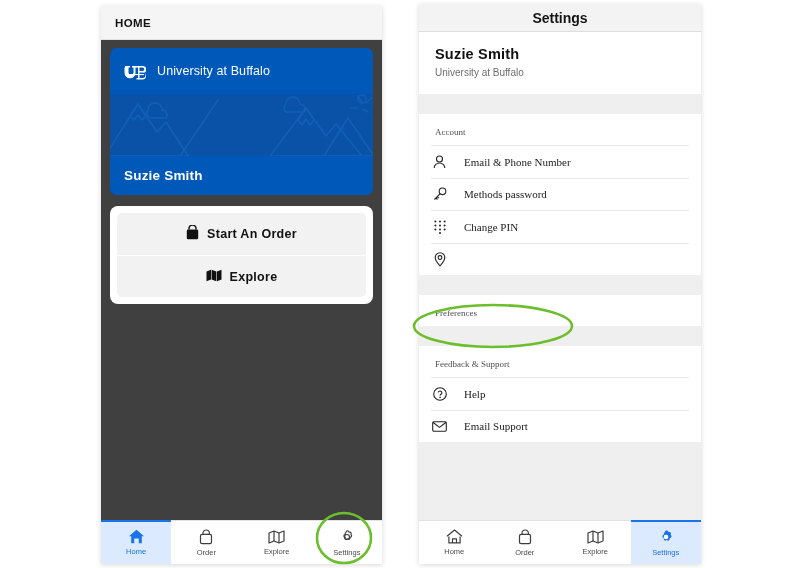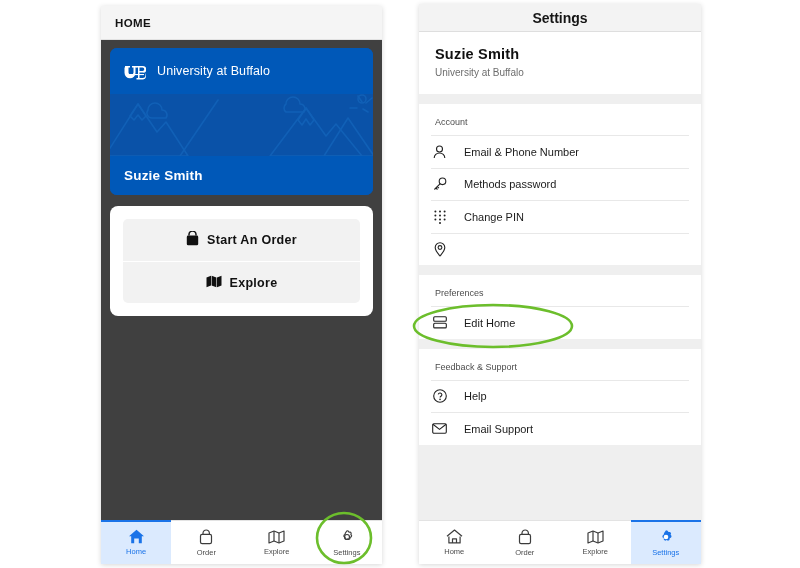--- a/index.html
+++ b/index.html
@@ -49,21 +49,21 @@
   }
   .hero-art svg { position: absolute; left: 0; top: 0; }
   .hero-bottom {
     height: 39px; background: #0058b8; display: flex; align-items: center;
     padding-left: 14px;
   }
   .hero-name { color: #fff; font-size: 13.5px; font-weight: bold; letter-spacing: .2px; }
 
   
   .actions-card {
-    margin-top: 11px; background: #fff; border-radius: 8px; padding: 13px;
+    margin-top: 11px; background: #fff; border-radius: 8px; padding: 7px;
   }
   .actions-inner { background: #f2f2f2; border-radius: 5px; }
   .action-row {
     height: 42px; display: flex; align-items: center; justify-content: center; gap: 8px;
   }
   .action-row + .action-row { border-top: 1px solid #ffffff; }
   .action-label { font-size: 12.5px; font-weight: bold; color: #111; letter-spacing: .3px; }
 
   
   .tabbar {
@@ -85,21 +85,21 @@
   
   .set-header {
     height: 28px; background: #f3f3f3; border-bottom: 1px solid #dedede;
     display: flex; align-items: center; justify-content: center;
   }
   .set-header-title { font-size: 14px; font-weight: bold; color: #151515; }
 
   .right-body { height: calc(100% - 28px); background: #efefef; overflow: hidden; }
 
   .sec { background: #fff; }
-  .sec + .sec { margin-top: 10px; }
+  .sec + .sec { margin-top: 20px; font-family: Liberation Serif, serif; }
   .profile { padding: 14px 16px 16px 16px; }
   .profile-name { font-size: 14.5px; font-weight: bold; color: #111; letter-spacing: .2px; }
   .profile-org { font-size: 10px; color: #6d6d6d; margin-top: 5px; }
 
   .sec-title { font-size: 9px; color: #4d4d4d; padding: 13px 16px 8px 16px; }
 
   .row {
     height: 32.5px; display: flex; align-items: center;
     margin: 0 12px; border-top: 1px solid #e8e8e8; gap: 16px;
   }
@@ -314,31 +314,20 @@
               <circle cx="6" cy="5.5" r="1.9"></circle>
                 </g>
               </svg>
           </span>
         </div>
 
       </div>
 
       <div class="sec">
         <div class="sec-title">Preferences</div>
-        <div class="row">
-          <span class="row-icon">
-            <svg width="14" height="13" viewBox="0 0 14 13">
-                <g fill="none" stroke="#222" stroke-width="1.1">
-              <rect x="0.7" y="0.7" width="12.6" height="4.6" rx="1"></rect>
-              <rect x="0.7" y="7.3" width="12.6" height="4.6" rx="1"></rect>
-                </g>
-              </svg>
-          </span>
-          <span class="row-label">Edit Home</span>
-        </div>
       </div>
 
       <div class="sec">
         <div class="sec-title">Feedback &amp; Support</div>
         <div class="row">
           <span class="row-icon">
             <svg width="14" height="14" viewBox="0 0 14 14">
                 <g fill="none" stroke="#222" stroke-width="1.1">
               <circle cx="7" cy="7" r="6.3"></circle>
               <path d="M5.2 5.3 a1.9 1.9 0 0 1 3.7 .5 c0 1.3 -1.8 1.5 -1.8 2.7"></path>

